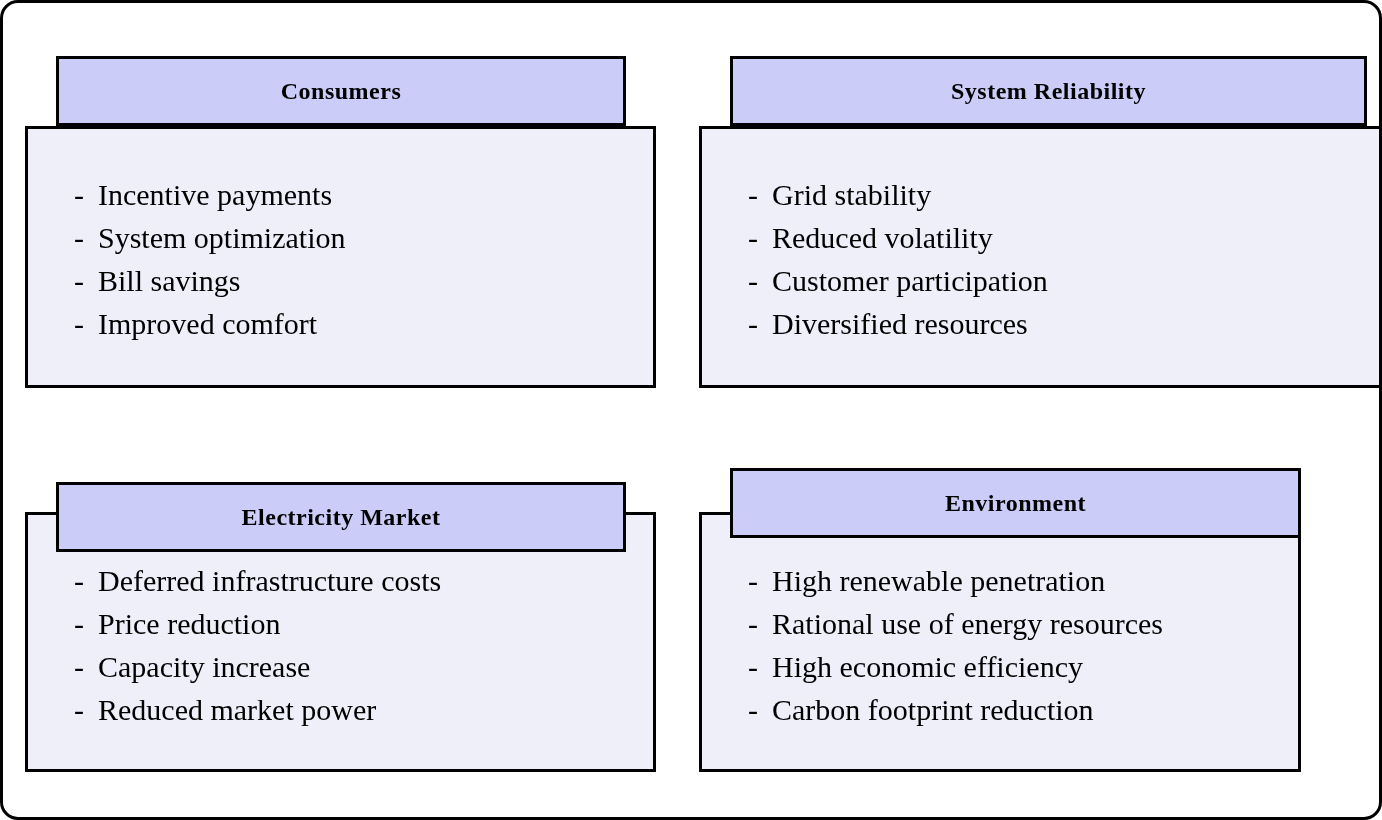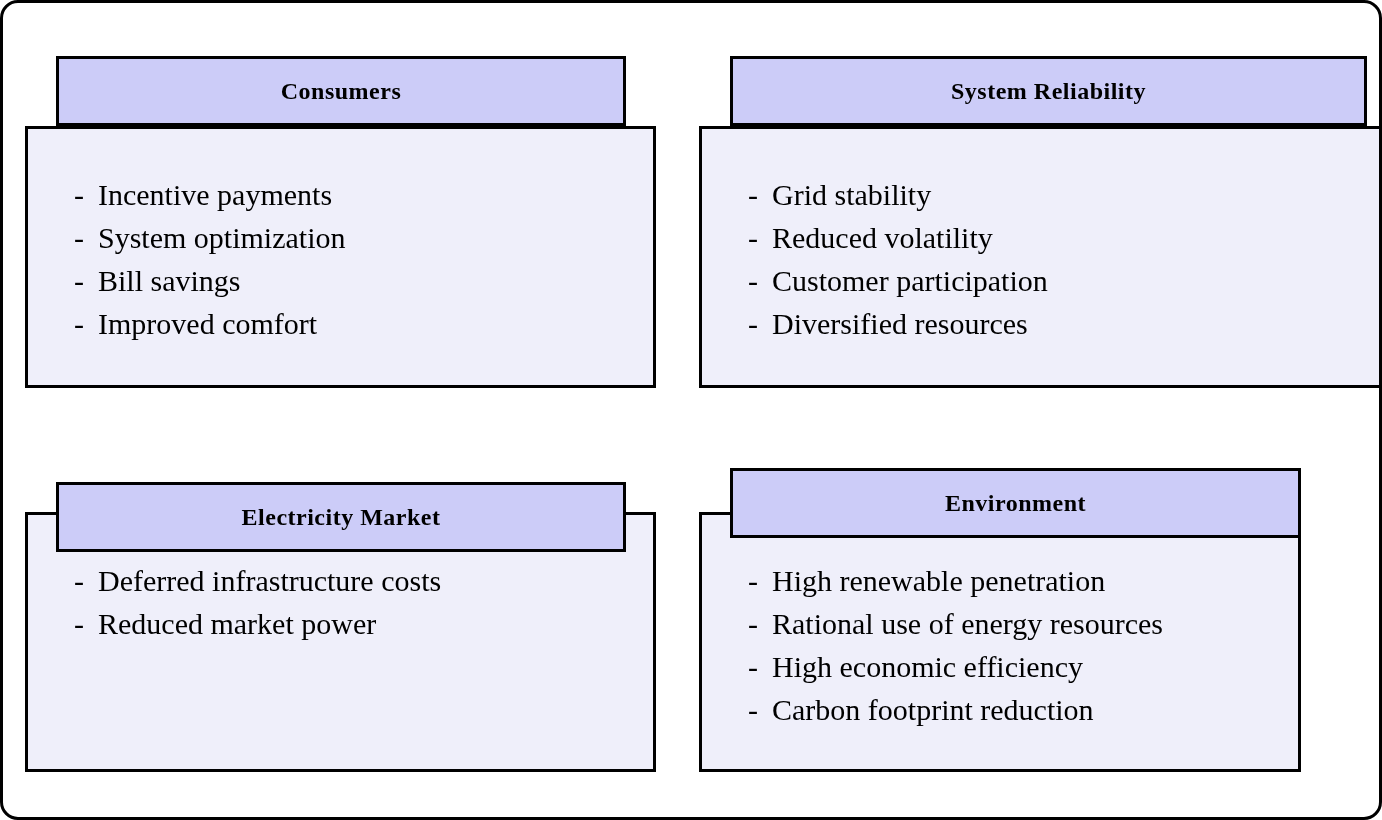--- a/index.html
+++ b/index.html
@@ -87,20 +87,22 @@
     <div class="item"><span class="dash">-</span><span>Reduced volatility</span></div>
     <div class="item"><span class="dash">-</span><span>Customer participation</span></div>
     <div class="item"><span class="dash">-</span><span>Diversified resources</span></div>
   </div>
 
   <div class="tab" id="tab-market">
     <span class="tab-title">Electricity Market</span>
   </div>
   <div class="panel-body" id="body-market">
     <div class="item"><span class="dash">-</span><span>Deferred infrastructure costs</span></div>
+    <div class="item"><span class="dash">-</span><span>Price reduction</span></div>
+    <div class="item"><span class="dash">-</span><span>Capacity increase</span></div>
     <div class="item"><span class="dash">-</span><span>Reduced market power</span></div>
   </div>
 
   <div class="tab" id="tab-environment">
     <span class="tab-title">Environment</span>
   </div>
   <div class="panel-body" id="body-environment">
     <div class="item"><span class="dash">-</span><span>High renewable penetration</span></div>
     <div class="item"><span class="dash">-</span><span>Rational use of energy resources</span></div>
     <div class="item"><span class="dash">-</span><span>High economic efficiency</span></div>

